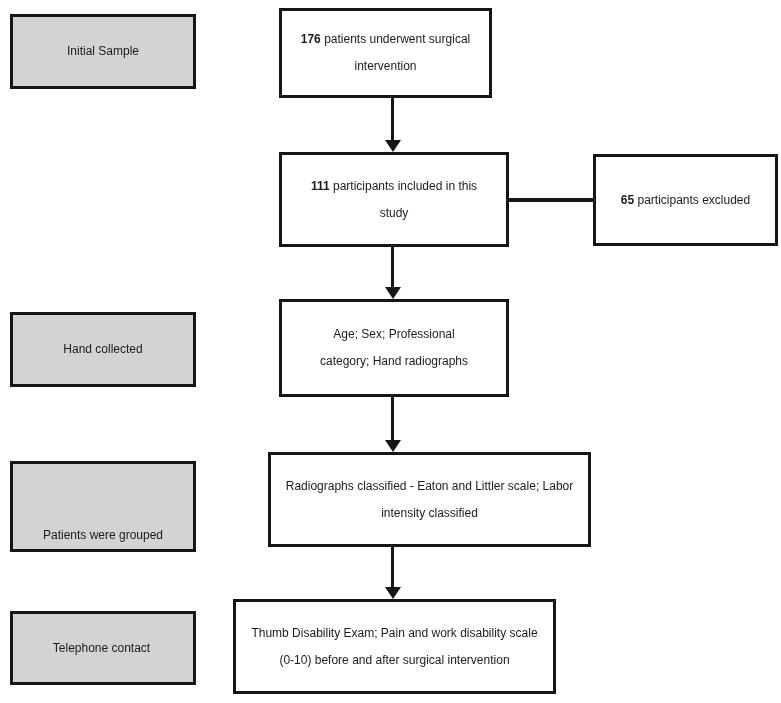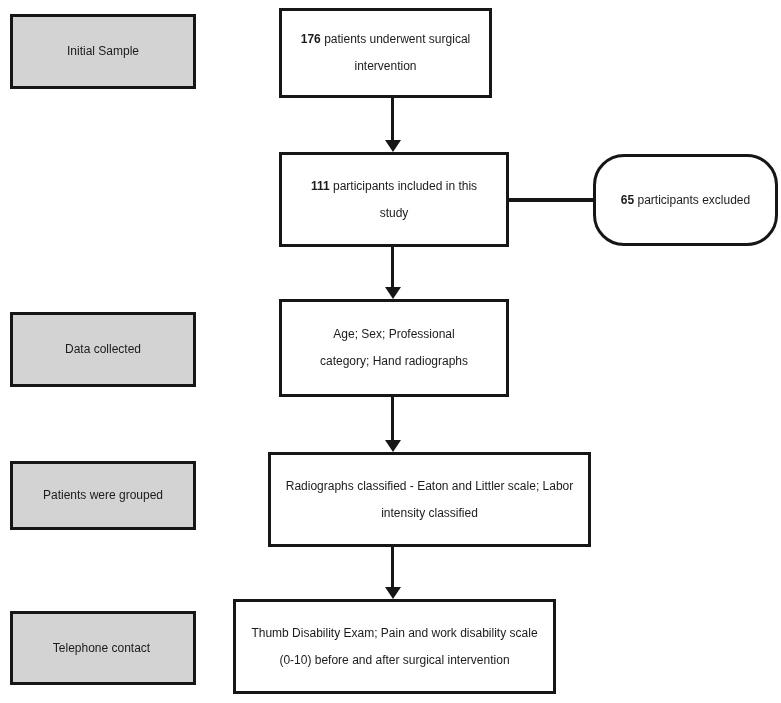--- a/index.html
+++ b/index.html
@@ -27,30 +27,30 @@
     border: 3px solid var(--line);
     display: flex;
     align-items: center;
     justify-content: center;
     text-align: center;
   }
   .stage { left: 10px; width: 186px; background: var(--stage-fill); padding: 0 20px; }
   .s1 { top: 14px;  height: 75px; }
   .s2 { top: 162px; height: 76px; }
   .s3 { top: 312px; height: 75px; }
-  .s4 { top: 461px; height: 69px; }
+  .s4 { top: 461px; height: 91px; align-items: flex-end; }
   .s5 { top: 611px; height: 74px; padding-left: 17px; }
 
   .node { background: var(--node-fill); }
   .c1 { left: 279px; top: 8px;   width: 213px; height: 90px; padding: 16px 14px; }
   .c2 { left: 279px; top: 152px; width: 230px; height: 95px; padding: 0 20px; }
   .c3 { left: 279px; top: 299px; width: 230px; height: 98px; padding: 8px 26px; }
   .c4 { left: 233px; top: 452px; width: 323px; height: 95px; padding: 0 9px; margin-left: 35px; }
   .c5 { left: 233px; top: 599px; width: 323px; height: 95px; padding: 0 14px; }
-  .side { left: 593px; top: 154px; width: 185px; height: 92px; padding: 0 8px; border-radius: 31px; }
+  .side { left: 593px; top: 154px; width: 185px; height: 92px; padding: 0 8px; }
 
   .varrow { position: absolute; left: 385px; width: 16px; }
   .varrow .shaft {
     position: absolute; left: 6px; top: 0; width: 3px;
     height: calc(100% - 11px); background: var(--line);
   }
   .varrow .head {
     position: absolute; left: 0; bottom: 0; width: 0; height: 0;
     border-left: 8px solid transparent;
     border-right: 8px solid transparent;
@@ -69,21 +69,21 @@
 </style>
 </head>
 <body>
 
 <div class="canvas">
 
   <div class="box stage s1">
     <span>Initial Sample</span>
   </div>
   <div class="box stage s3">
-    <span>Data collected</span>
+    <span>Hand collected</span>
   </div>
   <div class="box stage s4">
     <span>Patients were grouped</span>
   </div>
   <div class="box stage s5">
     <span>Telephone contact</span>
   </div>
 
   <div class="box node c1">
     <p><strong>176</strong><span> patients underwent surgical intervention</span></p>

